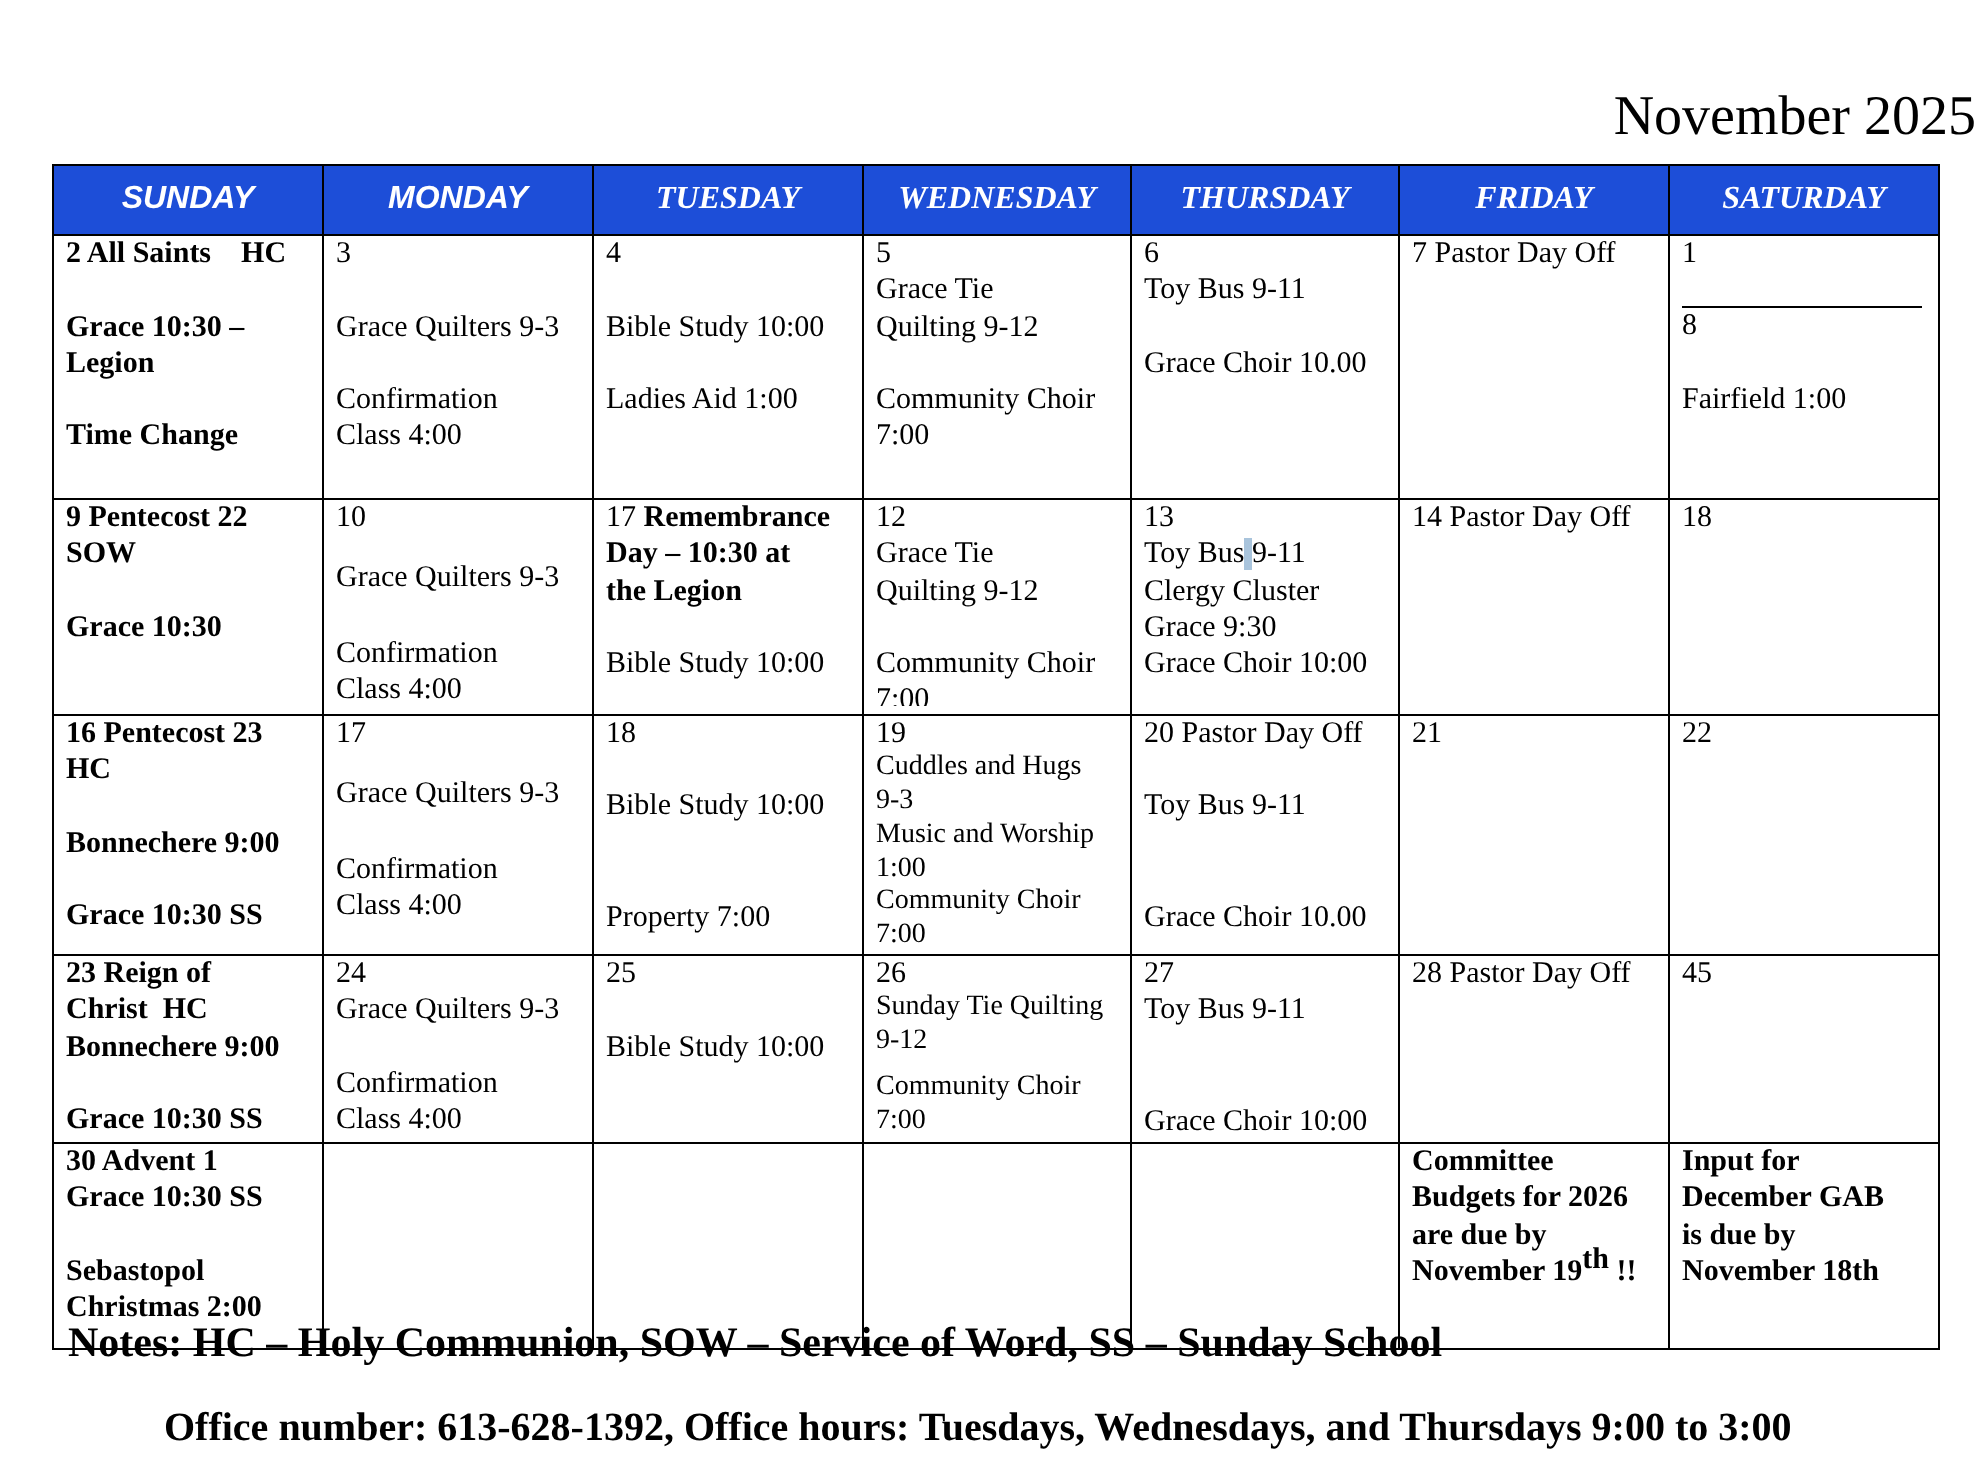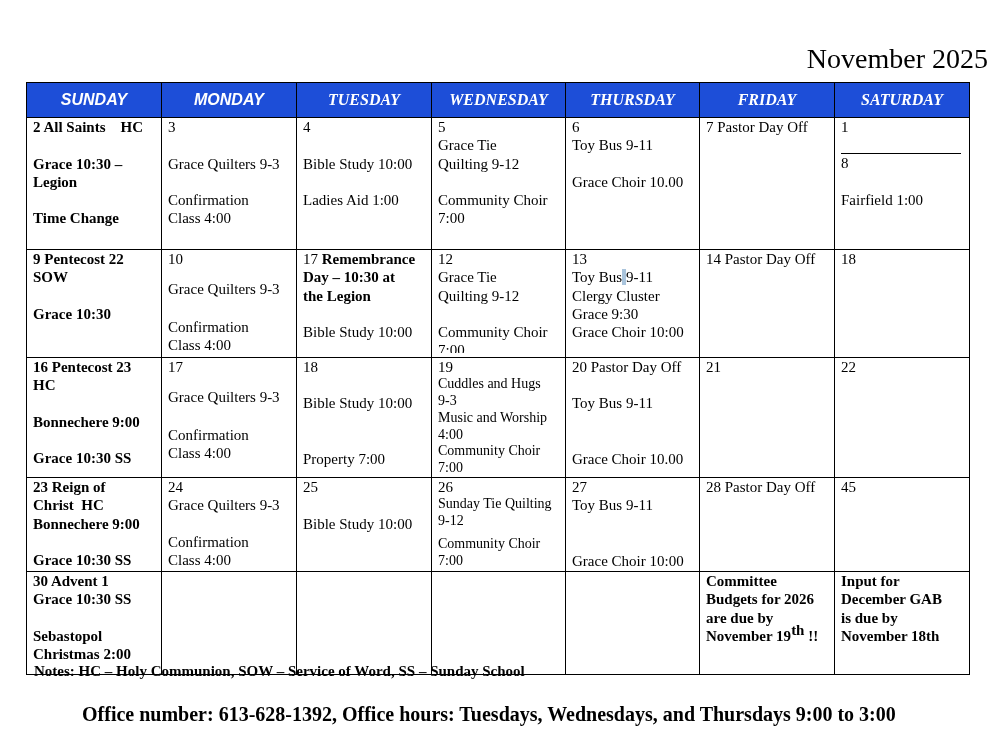--- a/index.html
+++ b/index.html
@@ -13,21 +13,21 @@
   table.cal th { background:#1d4ed8; color:#fff; height:34px; padding:0;
                  font-size:16px; font-style:italic; font-weight:bold; text-align:center; }
   th.sans { font-family:"Liberation Sans", sans-serif; }
   th.serif { font-family:"Liberation Serif", serif;margin-top:36px; }
   table.cal td { vertical-align:top; padding:0 4px 0 6px; font-size:15px; line-height:18.3px; }
   .b { font-weight:bold; }
   .sm { font-size:14px; line-height:16.8px; }
   .gap { height:18.3px; }
   .line { border-bottom:1px solid #000; width:120px; height:17px; }
   .hl { background:#a9c4dc; }
-  .notes { position:absolute; left:34px; top:661px; font-size:15px; font-weight:bold; line-height:20px; }
+  .notes { position:absolute; left:34px; top:661px; font-size:21px; font-weight:bold; line-height:20px; }
   .office { position:absolute; left:82px; top:704px; font-size:20px; font-weight:bold; line-height:20px; }
   sup { font-size:15px; line-height:0; }
 </style>
 </head>
 <body>
 
 <div class="title">November 2025</div>
 
 <table class="cal">
   <colgroup>
@@ -169,21 +169,21 @@
         <div style="height:18px"></div>
         <div>Bible Study 10:00</div>
         <div style="height:37px"></div>
         <div>Property 7:00</div>
       </td>
       <td>
         <div>19</div>
         <div class="sm">Cuddles and Hugs</div>
         <div class="sm">9-3</div>
         <div class="sm">Music and Worship</div>
-        <div class="sm">4:00</div>
+        <div class="sm">1:00</div>
         <div class="sm">Community Choir</div>
         <div class="sm">7:00</div>
       </td>
       <td>
         <div><span>20</span> <span>Pastor Day Off</span></div>
         <div style="height:18px"></div>
         <div>Toy Bus 9-11</div>
         <div style="height:37px"></div>
         <div>Grace Choir 10.00</div>
       </td>

